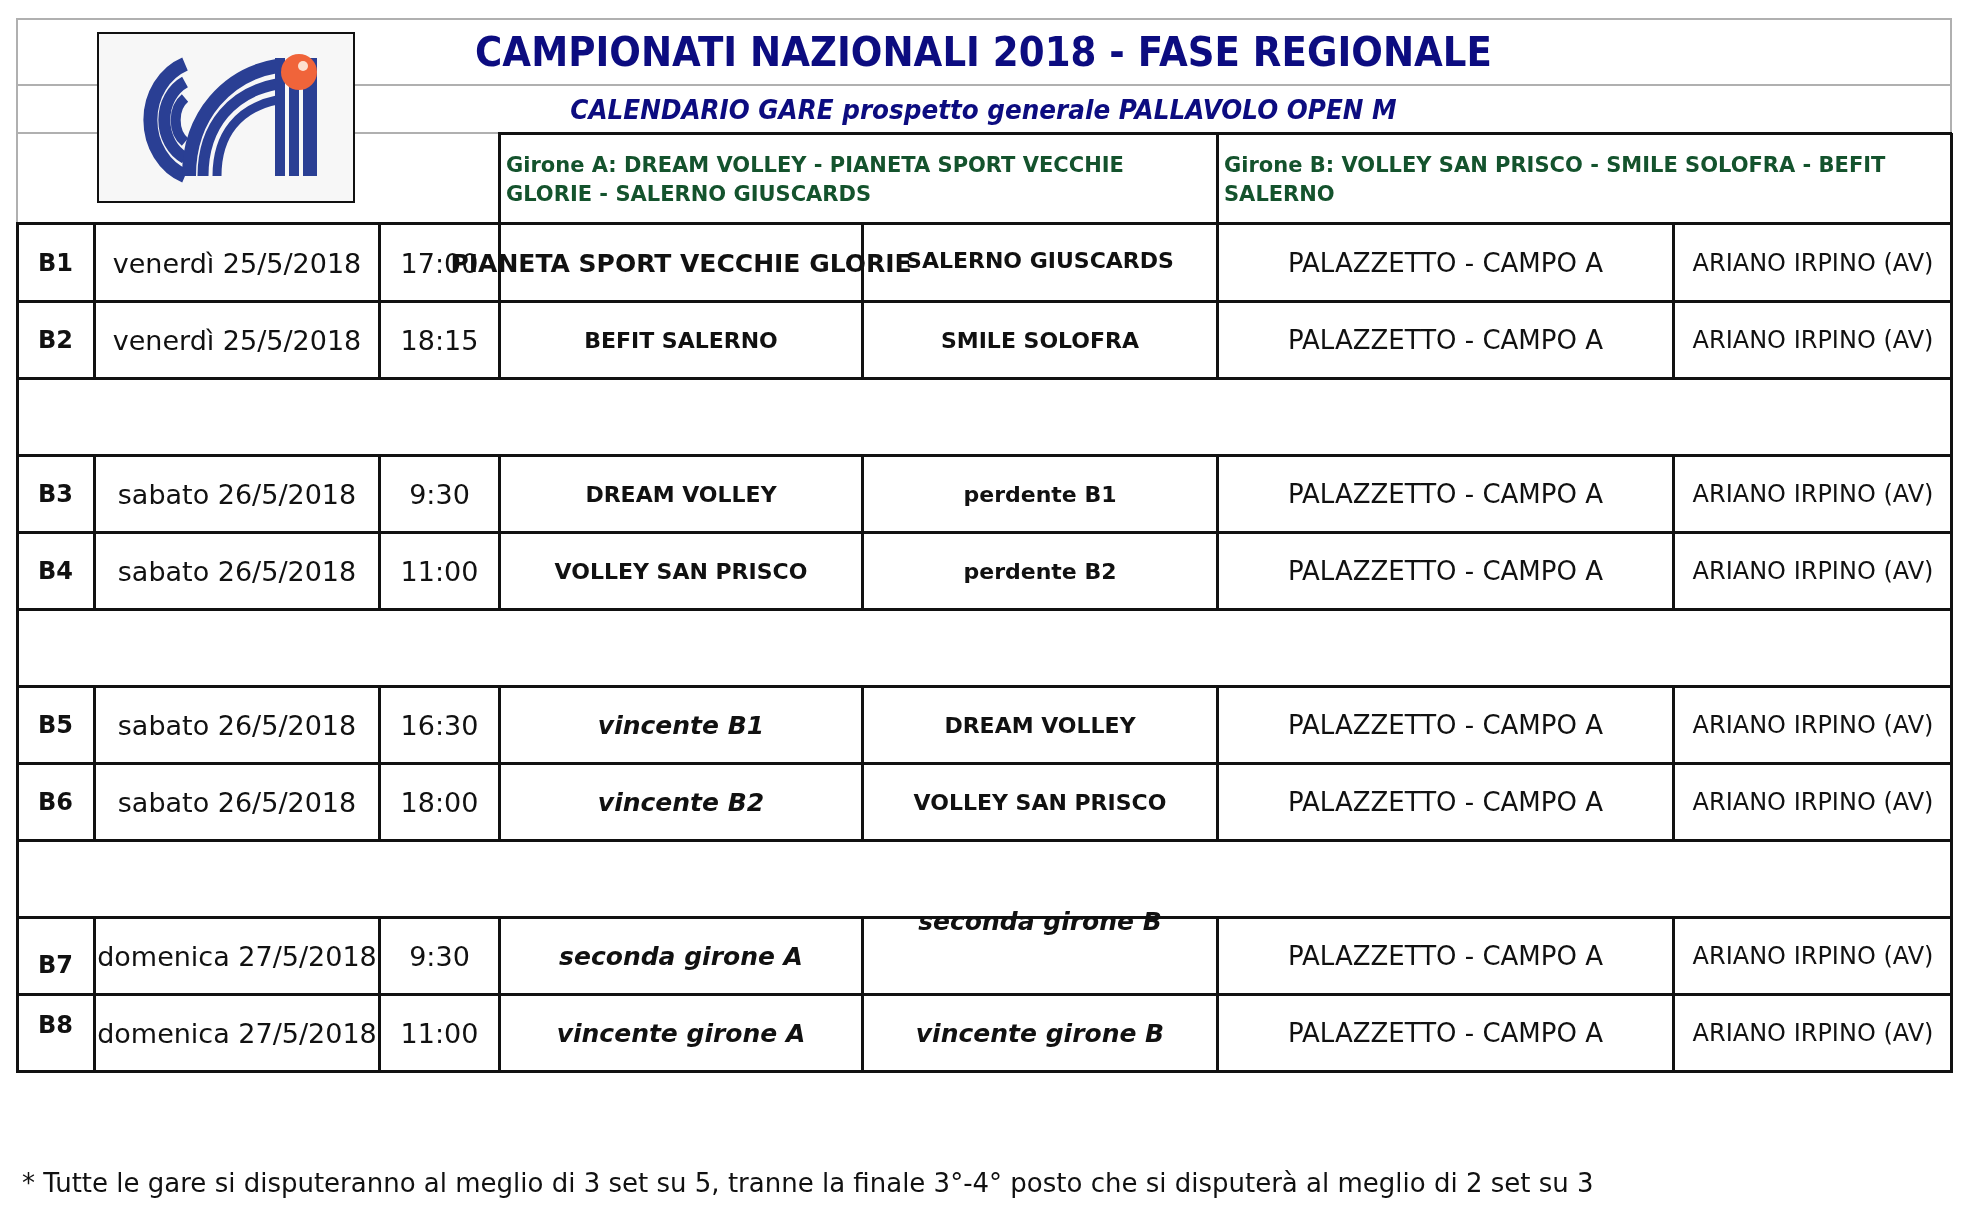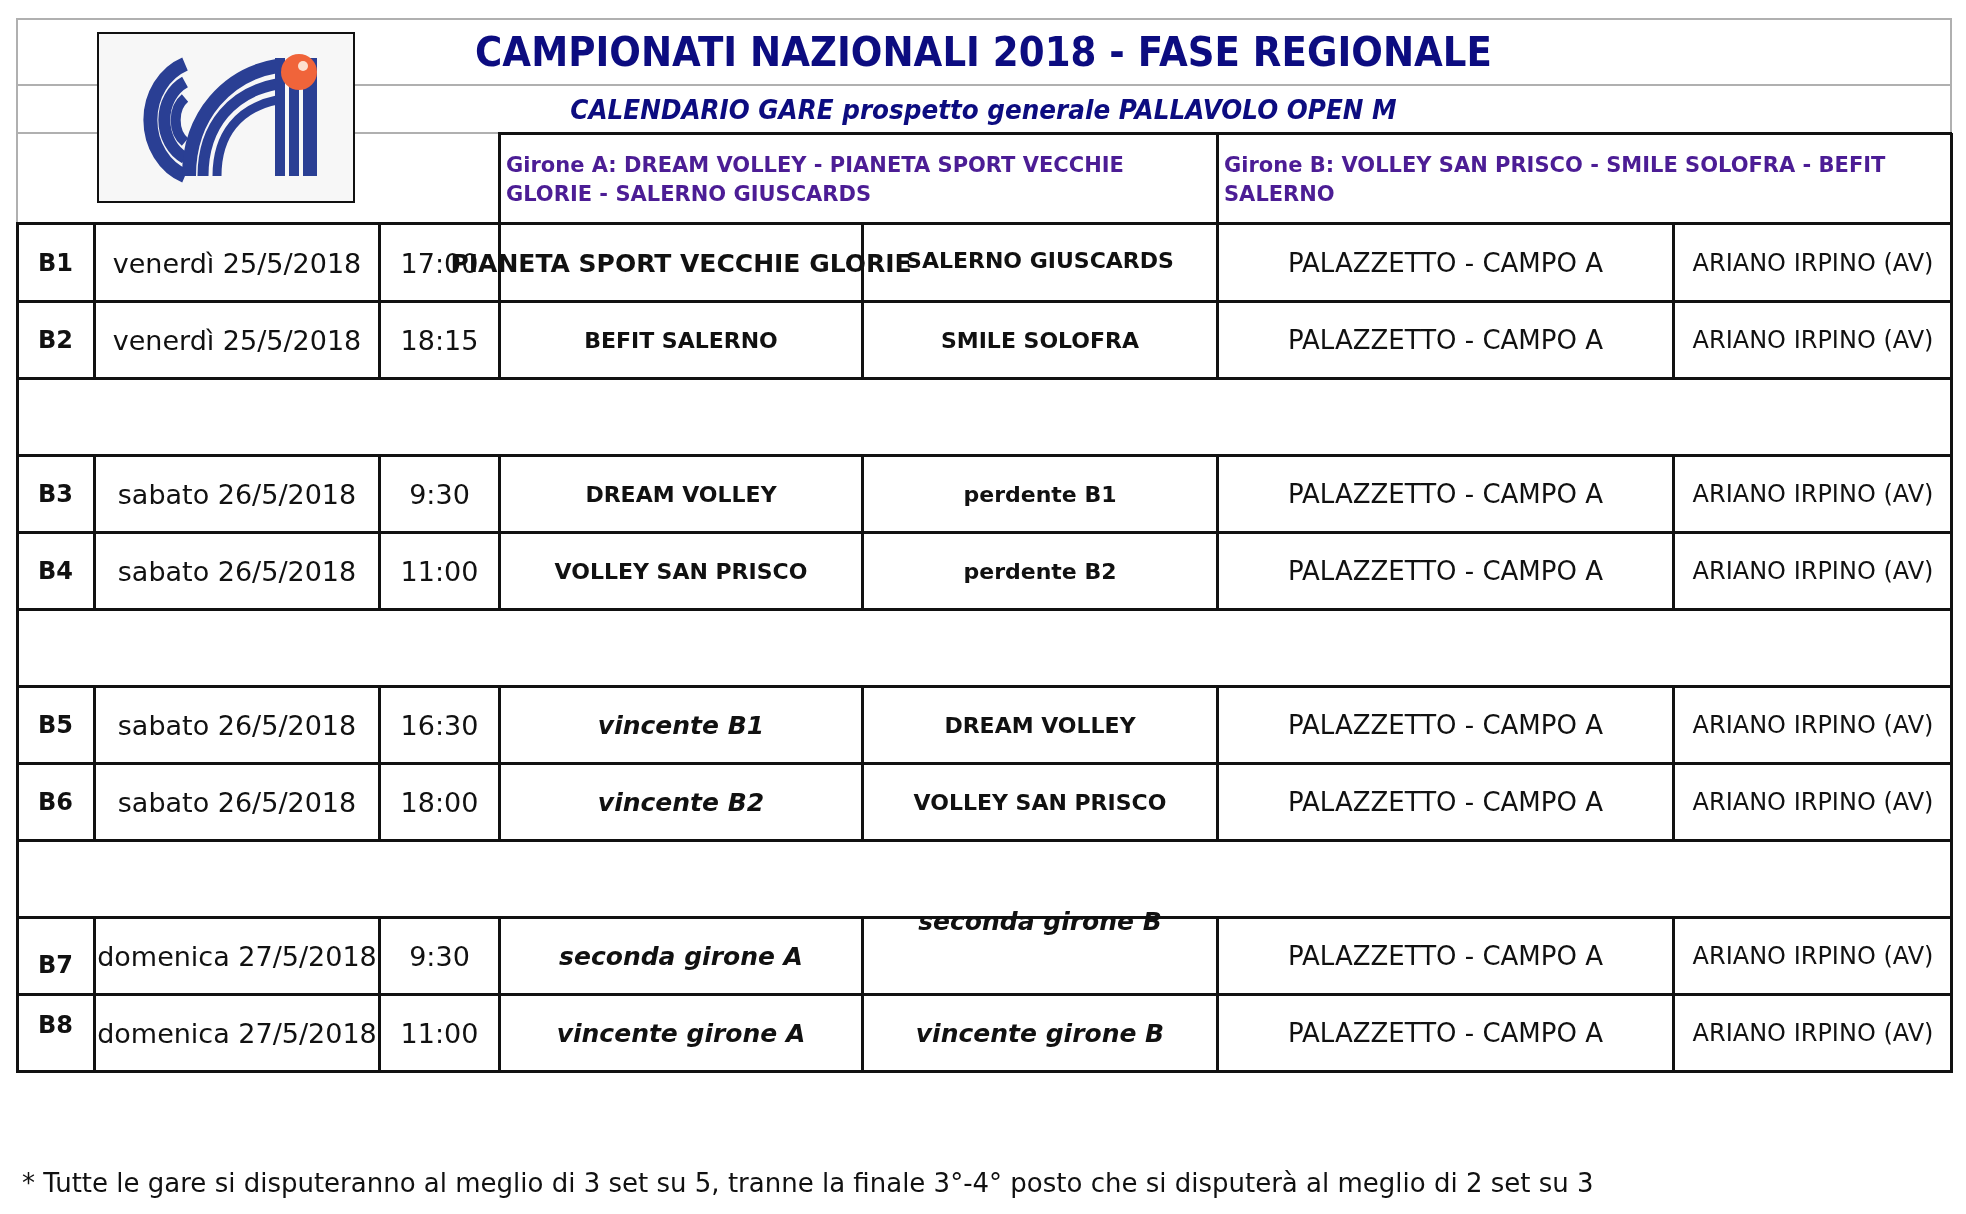--- a/index.html
+++ b/index.html
@@ -9,21 +9,21 @@
   .gline { position: absolute; background: #b0b0b0; }
   .bline { position: absolute; background: #111; }
   .title { left: 16px; width: 1935px; top: 22px; height: 60px; text-align: center;
            font-family: "DejaVu Sans", sans-serif; font-weight: bold; font-size: 40px;
            color: #0c0c80; letter-spacing: 0px; line-height: 60px; transform: scaleX(0.93); }
   .subtitle { left: 16px; width: 1935px; top: 88px; height: 44px; text-align: center;
               font-family: "DejaVu Sans", sans-serif; font-weight: bold; font-style: italic;
               font-size: 26px; color: #0c0c80; line-height: 44px; transform: scaleX(0.95); }
   .logo-box { left: 97px; top: 32px; width: 258px; height: 171px; border: 2px solid #111; background: #f7f7f7; }
   .girone { top: 135px; height: 109px; padding: 16px 6px 0 6px; font-weight: bold; font-size: 21px;
-            line-height: 29px; color: #4c1d95; }
+            line-height: 29px; color: #14532d; }
   .cell { position: absolute; display: flex; align-items: center; justify-content: center;
           box-sizing: border-box; white-space: nowrap; }
   .c-code { font-weight: bold; font-size: 24px; }
   .c-date { font-size: 27px; font-family: "DejaVu Sans", sans-serif; }
   .c-time { font-size: 27px; }
   .c-team { font-weight: bold; font-size: 22px; }
   .c-team.small { font-size: 25px; text-align: right; }
   .c-team.it { font-style: italic; font-size: 25px; }
   .c-venue { font-size: 26px; }
   .c-city { font-size: 24px; }

